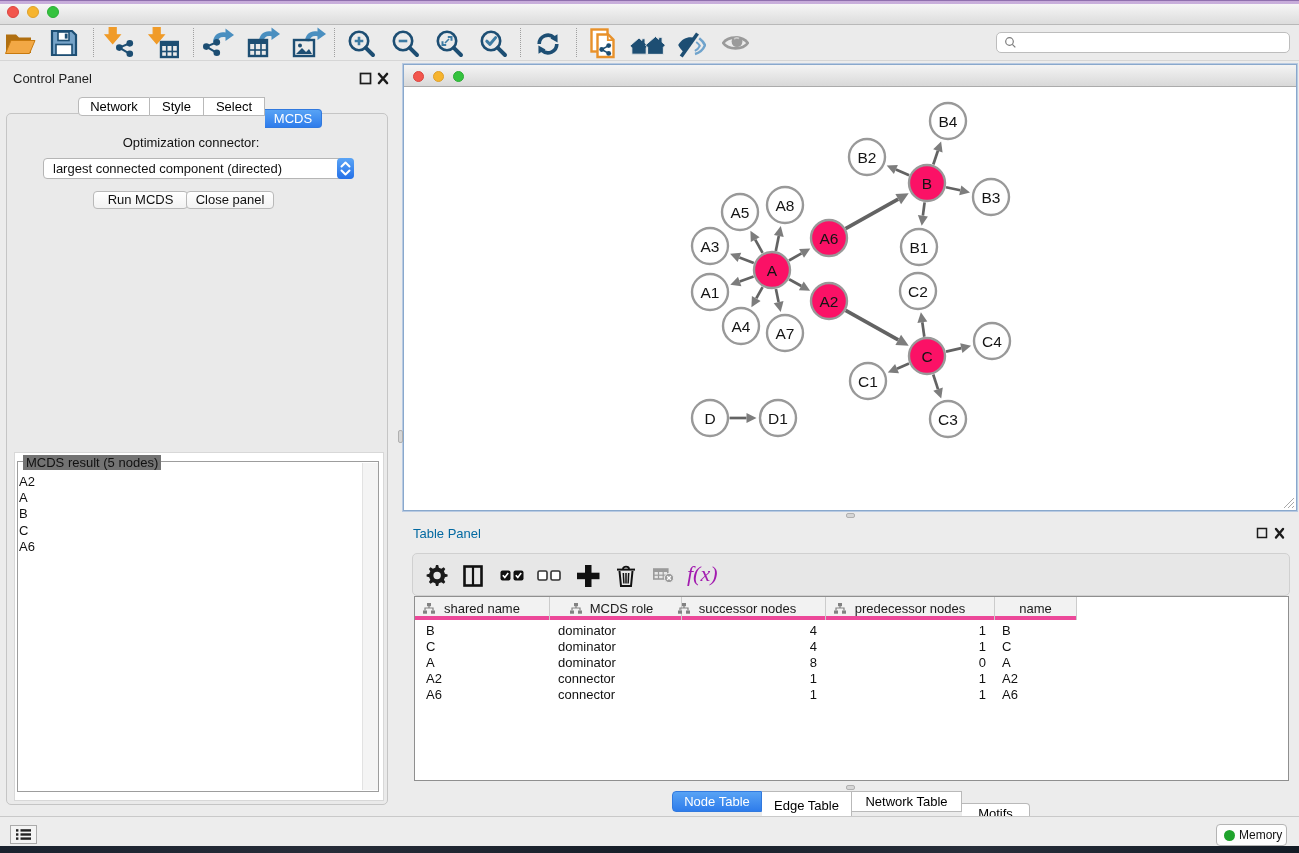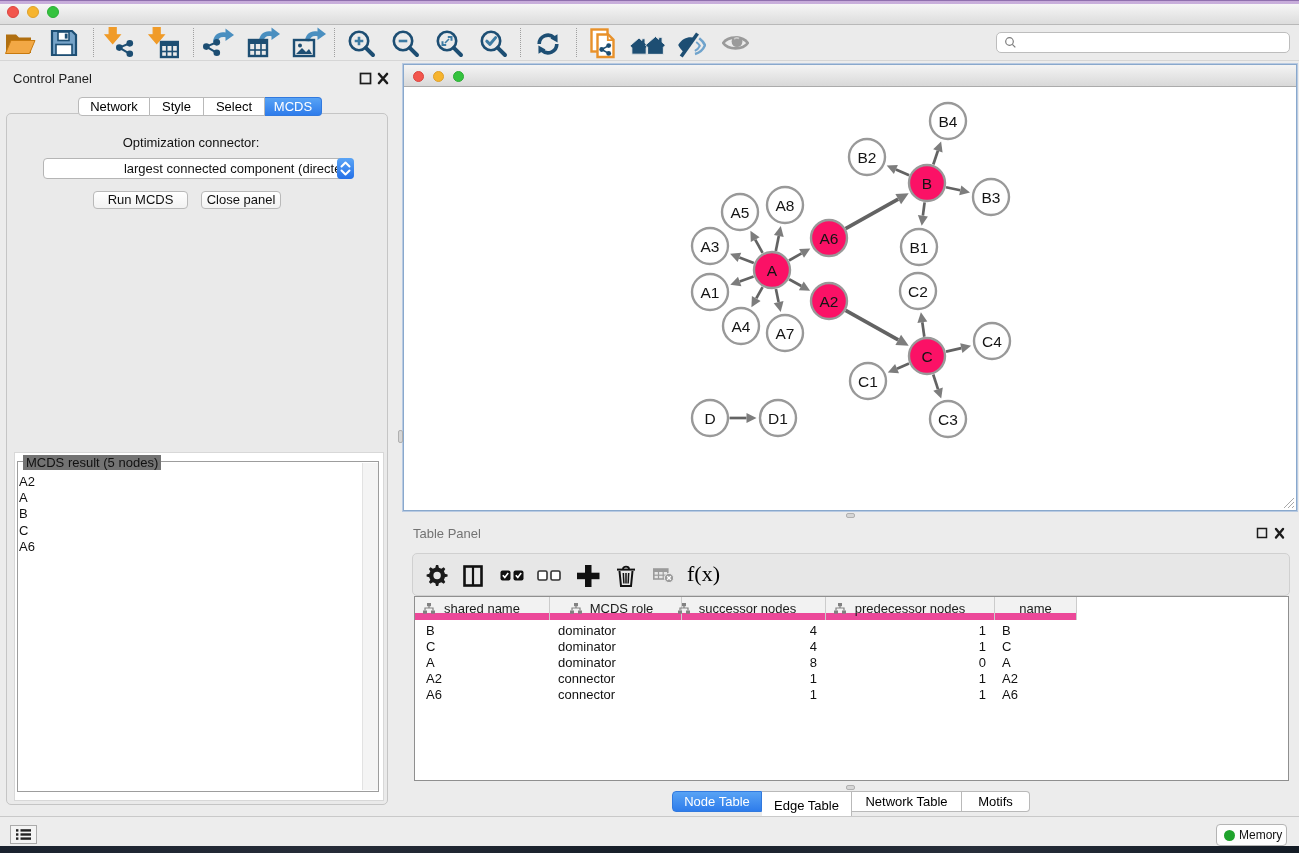--- a/index.html
+++ b/index.html
@@ -23,28 +23,28 @@
   background:#fff; border:1px solid #bdbdbd; border-radius:5px; }
 
 #main { left:0; top:61px; width:1299px; height:755px; background:#ececec; }
 
 #cp-title { left:13px; top:10px; font-size:13px; color:#1e1e1e; }
 #cp-tabs { left:78px; top:36px; height:19px; display:flex; position:absolute;
   font-size:13px; }
 .tab { border:1px solid #b9b9b9; border-left:none; background:#fff; color:#000000;
   display:flex; align-items:center; justify-content:center; height:19px; }
 .tab.first { border-left:1px solid #b9b9b9; border-radius:4px 0 0 4px; }
-.tab.last { border-radius:0 4px 4px 0; }
+.tab.last { border-radius:0 4px 4px 0;margin-top:12px; }
 .tab.sel { background:linear-gradient(#58a3f5,#2e7ceb); border-color:#3179de; color:#fff; }
 #cp-panel { left:6px; top:52px; width:382px; height:692px;
   border:1px solid #c5c5c5; border-radius:5px; background:#eaeaea; }
 #opt-label { left:0; width:382px; top:74px; text-align:center; font-size:13px; color:#111; position:absolute;}
 #combo { left:43px; top:97px; width:311px; height:21px; background:#fff;
   border:1px solid #b5b5b5; border-radius:4px; font-size:13px; color:#111;
-  line-height:19px; padding-left:9px;text-align:right; }
+  line-height:19px; padding-left:9px; }
 #combo .spin { position:absolute; right:-1px; top:-1px; width:17px; height:21px;
   border-radius:4px; background:linear-gradient(#5ba5f6,#2470e8);
   color:#fff; }
 .btn { position:absolute; height:18px; background:linear-gradient(#ffffff,#f2f2f2);
   border:1px solid #b9b9b9; border-radius:4px; font-size:13px; color:#111;
   text-align:center; line-height:16px; }
 #white-box { left:14px; top:391px; width:370px; height:349px; background:#fff;
   border:1px solid #d8d8d8; }
 #group-box { left:17px; top:400px; width:362px; height:331px;
   border:1px solid #9d9d9d; }
@@ -55,27 +55,27 @@
   border-left:1px solid #e2e2e2; }
 
 #netwin { left:403px; top:3px; width:894px; height:447px; background:#fff;
   border:1px solid #89a8cc; box-shadow:0 0 0 1px rgba(90,140,210,.35); }
 #net-titlebar { position:absolute; left:0; top:0; width:100%; height:22px;
   background:linear-gradient(#f4f4f4,#d9d9d9); border-bottom:1px solid #ababab; }
 #net-titlebar .t { position:absolute; left:0; right:0; top:2px; text-align:center;
   font-size:14px; color:#333; }
 .nlight { position:absolute; top:6px; width:11px; height:11px; border-radius:50%; }
 
-#tp-title { left:413px; top:465px; font-size:13px; color:#737373; }
+#tp-title { left:413px; top:465px; font-size:13px; color:#0369a1; }
 #tp-toolbar { left:412px; top:492px; width:878px; height:43px; background:#e7e7e7;
   border:1px solid #d0d0d0; border-radius:5px; }
 #tbl { left:414px; top:535px; width:875px; height:185px; background:#fff;
   border:1px solid #8f8f8f; }
 #tbl-head { position:absolute; left:0; top:0; width:662px; height:23px;
-  background:#f2f2f2; border-bottom:7px solid #ec4899; font-size:13px; color:#1a1a1a; }
+  background:#f2f2f2; border-bottom:4px solid #ec4899; font-size:13px; color:#1a1a1a; }
 .hcell { position:absolute; top:0; height:23px; border-right:1px solid #cccccc;
   text-align:center; line-height:23px; }
 .tr { position:absolute; font-size:13px; color:#111; height:16.2px; line-height:16.2px; }
 .td { position:absolute; }
 
 #btabs { left:672px; top:730px; height:21px; display:flex; position:absolute; font-size:13px; }
 
 #statusbar { left:0; top:816px; width:1299px; height:30px; background:#ededed;
   border-top:1px solid #c9c9c9; position:absolute; }
 #sb-btn { position:absolute; left:10px; top:8px; width:27px; height:19px;
@@ -242,21 +242,21 @@
   <div id="opt-label">Optimization connector:</div>
   <div class="abs" id="combo">largest connected component (directed)
     <div class="spin">
       <svg width="17" height="21" viewBox="0 0 17 21">
         <path d="M4.5 8.5 L8.5 4.5 L12.5 8.5" fill="none" stroke="#fff" stroke-width="2" stroke-linejoin="round" stroke-linecap="round"></path>
         <path d="M4.5 12.5 L8.5 16.5 L12.5 12.5" fill="none" stroke="#fff" stroke-width="2" stroke-linejoin="round" stroke-linecap="round"></path>
       </svg>
     </div>
   </div>
   <div class="btn" style="left:93px; top:130px; width:95px;">Run MCDS</div>
-  <div class="btn" style="left:201px;top:130px; width:80px;">Close panel</div>
+  <div class="btn" style="left:186px;top:130px; width:88px;">Close panel</div>
   <div class="abs" id="white-box"></div>
   <div class="abs" id="group-box"></div>
   <div class="abs" id="group-title">MCDS result (5 nodes)</div>
   <div class="abs" id="mcds-list">A2<br>A<br>B<br>C<br>A6</div>
   <div class="abs" id="list-scroll"></div>
 
   <div class="abs" id="netwin">
     <div id="net-titlebar">
       <div class="nlight" style="left:9px;  background:#f2564d; border:0.5px solid #db4440;"></div>
       <div class="nlight" style="left:29px; background:#f6b42e; border:0.5px solid #dfa02a;"></div>
@@ -389,21 +389,21 @@
       </svg>
     <svg style="position:absolute;left:240px;top:13px" width="21" height="16" viewBox="0 0 21 16">
         <rect x="0.8" y="2" width="14" height="10" fill="none" stroke="#9b9b9b" stroke-width="1.6"></rect>
         <rect x="0.8" y="2" width="14" height="3" fill="#9b9b9b"></rect>
         <line x1="5.5" y1="2" x2="5.5" y2="12" stroke="#9b9b9b" stroke-width="1.2"></line>
         <line x1="10.2" y1="2" x2="10.2" y2="12" stroke="#9b9b9b" stroke-width="1.2"></line>
         <line x1="0.8" y1="8.2" x2="14.8" y2="8.2" stroke="#9b9b9b" stroke-width="1.2"></line>
         <circle cx="16" cy="11" r="4.6" fill="#9b9b9b" stroke="#e7e7e7" stroke-width="1"></circle>
         <path d="M14.2 9.2 L17.8 12.8 M17.8 9.2 L14.2 12.8" stroke="#fff" stroke-width="1.4"></path>
       </svg>
-    <div style="position:absolute;left:274px;top:7px;font-family:'Liberation Serif',serif;font-size:22px;color:#000000;">f(x)</div>
+    <div style="position:absolute;left:274px;top:7px;font-family:'Liberation Serif',serif;font-style:italic;font-size:22px;color:#a21caf;">f(x)</div>
   </div>
   <div class="abs" id="tbl">
     <div id="tbl-head">
       <div class="hcell" style="left:0px;width:135px"><svg width="12" height="11" viewBox="0 0 12 11" style="position:absolute;left:8px;top:6px">
             <rect x="4" y="0" width="4" height="3.2" fill="#818181"></rect>
             <path d="M6 3 L6 5 M2 7.5 L2 5 L10 5 L10 7.5" stroke="#818181" stroke-width="1.2" fill="none"></path>
             <rect x="0" y="7.5" width="4" height="3.2" fill="#818181"></rect>
             <rect x="8" y="7.5" width="4" height="3.2" fill="#818181"></rect>
           </svg>shared name</div>
       <div class="hcell" style="left:147px;width:120px"><svg width="12" height="11" viewBox="0 0 12 11" style="position:absolute;left:8px;top:6px">

